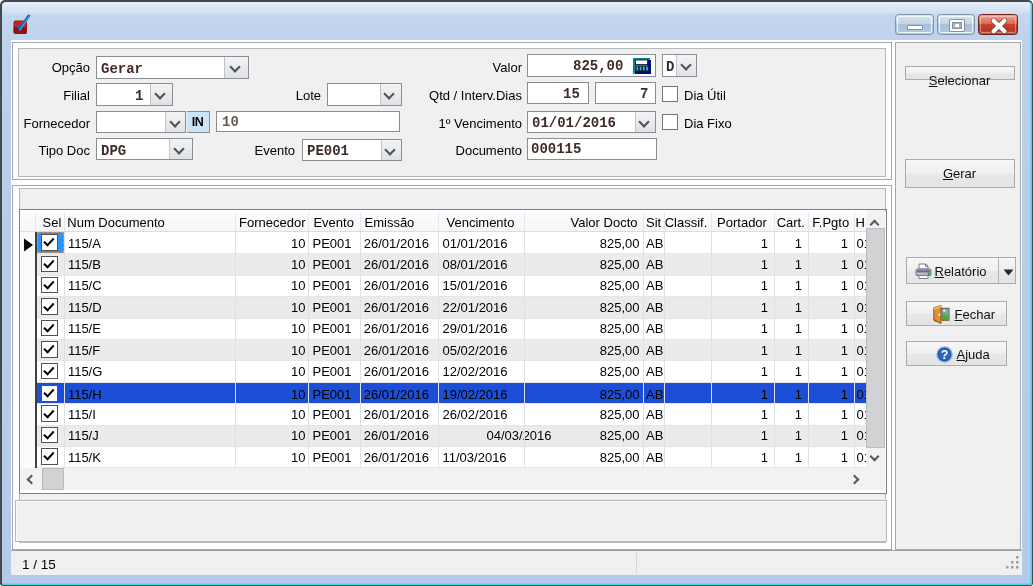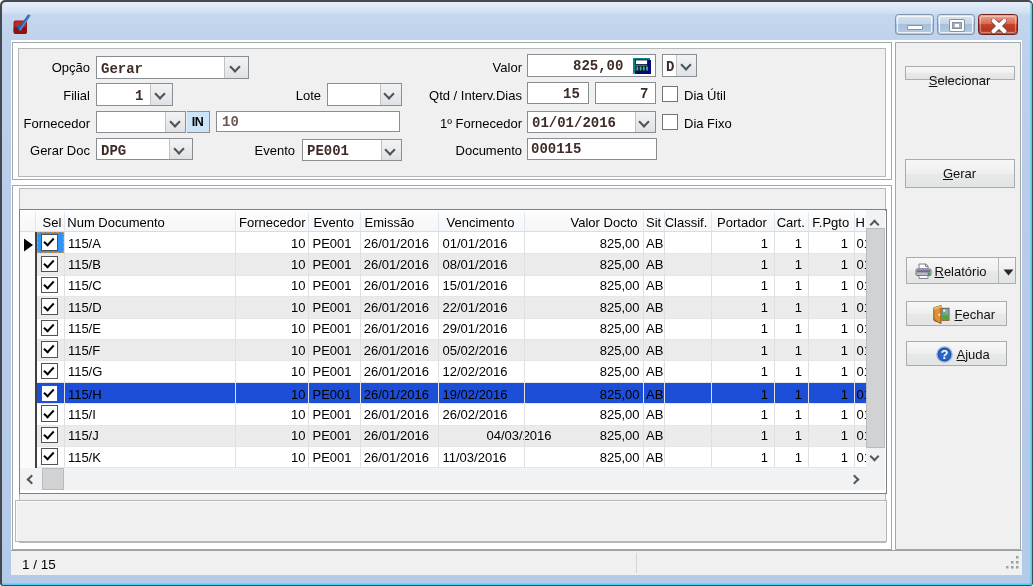--- a/index.html
+++ b/index.html
@@ -177,31 +177,31 @@
 
     <div class="rlbl" style="left:0px; top:115.5px; width:90px;">Fornecedor</div>
     <div class="combo" style="left:96px; top:111px; width:90px; height:21.5px;">
       <div class="btn">
           <div class="chev down" style="left:4.5px; top:5.5px;"></div>
         </div>
     </div>
     <div class="abs" style="left:186.5px; top:111px; width:23px; height:21.5px; background:#cce4f8; border:1px solid #8a8e93; border-left:none; font-weight:bold; font-size:12.5px; text-align:center; line-height:20px; letter-spacing:-0.5px;">IN</div>
     <div class="edit" style="left:216px; top:111px; width:184px; height:21px;"></div>
     <div class="mono" style="position:absolute; left:222px; top:114px; color:#6b5a52;">10</div>
-    <div class="rlbl" style="left:400px; top:115.5px; width:122px;">1º Fornecedor</div>
+    <div class="rlbl" style="left:400px; top:115.5px; width:122px;">1º Vencimento</div>
     <div class="combo" style="left:527px; top:110.5px; width:128.5px; height:22.5px;">
       <div class="mono" style="position:absolute; left:4px; top:3.5px;">01/01/2016</div>
       <div class="btn">
           <div class="chev down" style="left:4.5px; top:6px;"></div>
         </div>
     </div>
     <div class="cbx" style="left:661.5px; top:114px;"></div>
     <div class="lbl" style="left:684px; top:116px;">Dia Fixo</div>
 
-    <div class="rlbl" style="left:0px; top:142.5px; width:90px;">Gerar Doc</div>
+    <div class="rlbl" style="left:0px; top:142.5px; width:90px;">Tipo Doc</div>
     <div class="combo" style="left:96px; top:138px; width:96.5px; height:22px;">
       <div class="mono" style="position:absolute; left:4px; top:3.5px;">DPG</div>
       <div class="btn" style="width:23px;">
           <div class="chev down" style="left:5px; top:5.5px;"></div>
         </div>
     </div>
     <div class="rlbl" style="left:195px; top:142.5px; width:100px;">Evento</div>
     <div class="combo" style="left:302px; top:139px; width:99.5px; height:21.5px;">
       <div class="mono" style="position:absolute; left:4px; top:3px;">PE001</div>
       <div class="btn">

